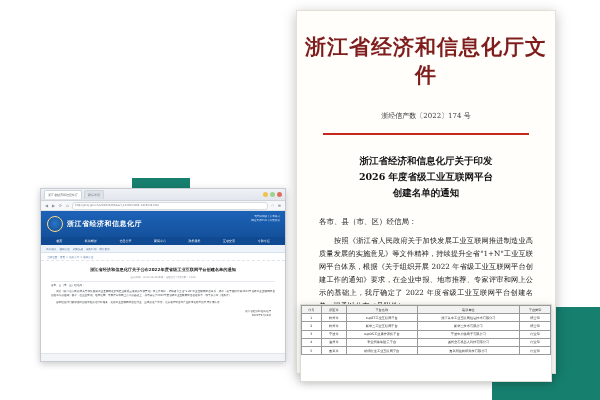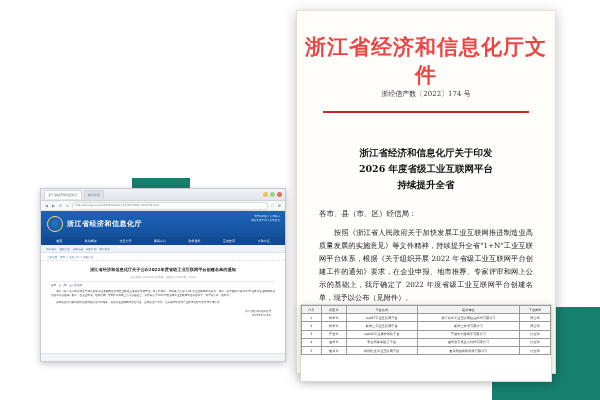--- a/index.html
+++ b/index.html
@@ -222,46 +222,47 @@
     width: 258px;
     height: 362px;
     background: #fffefb;
     border: 1px solid #e3e0d8;
     box-shadow: 0 3px 12px rgba(0,0,0,0.25);
     overflow: hidden;
     padding: 0;
   }
   #doc-red-title {
     text-align: center;
-    color: #ef4444;
+    color: #7f1d1d;
     font-family: "DejaVu Serif", "Liberation Serif", serif;
     font-weight: bold;
     font-size: 21px;
     letter-spacing: 1px;
     margin-top: 22px;
   }
   #doc-number {
     text-align: center;
     font-size: 7px;
     color: #3a3a3a;
+    margin-top: 22px;
     font-family: "DejaVu Serif", "Liberation Serif", serif;
   }
   #doc-red-rule {
     height: 1.6px;
     background: #c6281d;
     margin: 12px 26px 0 26px;
   }
   #doc-title-block {
     text-align: center;
     font-family: "DejaVu Serif", "Liberation Serif", serif;
     font-size: 9.5px;
     font-weight: bold;
     color: #111;
     line-height: 16px;
-    margin-top: 32px;
+    margin-top: 18px;
   }
   #doc-recipient {
     font-family: "DejaVu Serif", "Liberation Serif", serif;
     font-size: 7.5px;
     color: #1a1a1a;
     margin: 16px 0 0 22px;
   }
   .doc-body-p {
     font-family: "DejaVu Serif", "Liberation Serif", serif;
     font-size: 7.2px;
@@ -385,21 +386,21 @@
   </div>
 
   <div id="official-doc">
     <div id="doc-red-title">浙江省经济和信息化厅文件</div>
     <div id="doc-number">浙经信产数〔2022〕174 号</div>
     <div id="doc-red-rule"></div>
 
     <div id="doc-title-block">
       <div>浙江省经济和信息化厅关于印发</div>
       <div>2026 年度省级工业互联网平台</div>
-      <div>持续提升全省</div>
+      <div>创建名单的通知</div>
     </div>
 
     <div id="doc-recipient">各市、县（市、区）经信局：</div>
     <div class="doc-body-p">按照《浙江省人民政府关于加快发展工业互联网推进制造业高质量发展的实施意见》等文件精神，持续提升全省"1+N"工业互联网平台体系，根据《关于组织开展 2022 年省级工业互联网平台创建工作的通知》要求，在企业申报、地市推荐、专家评审和网上公示的基础上，我厅确定了 2022 年度省级工业互联网平台创建名单，现予以公布（见附件）。</div>
     <div class="doc-body-p">各级经信部门要加强对创建平台的指导和服务，推动工业互联网平台在行业、区域的推广应用，充分发挥平台对产业数字化转型的支撑引领作用。</div>
     <div id="doc-page-no">— 1 —</div>
   </div>
 
   <div id="doc-table-page">
     <table id="doc-table">

